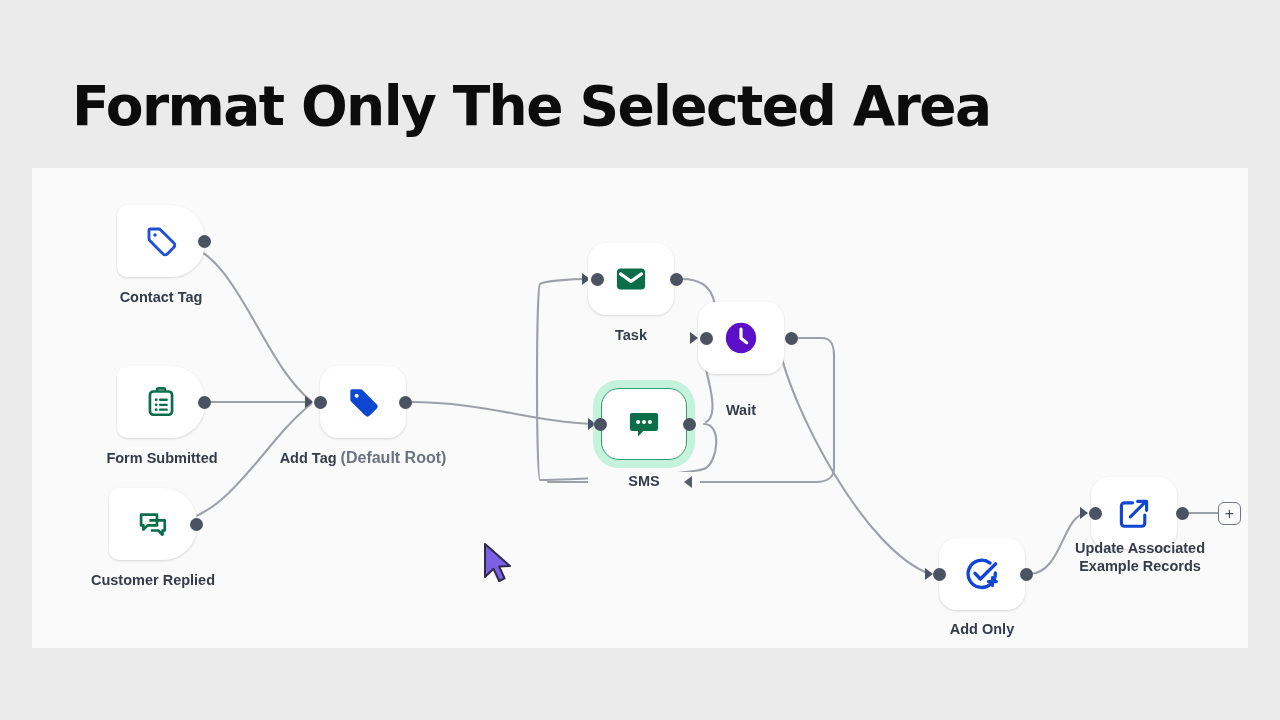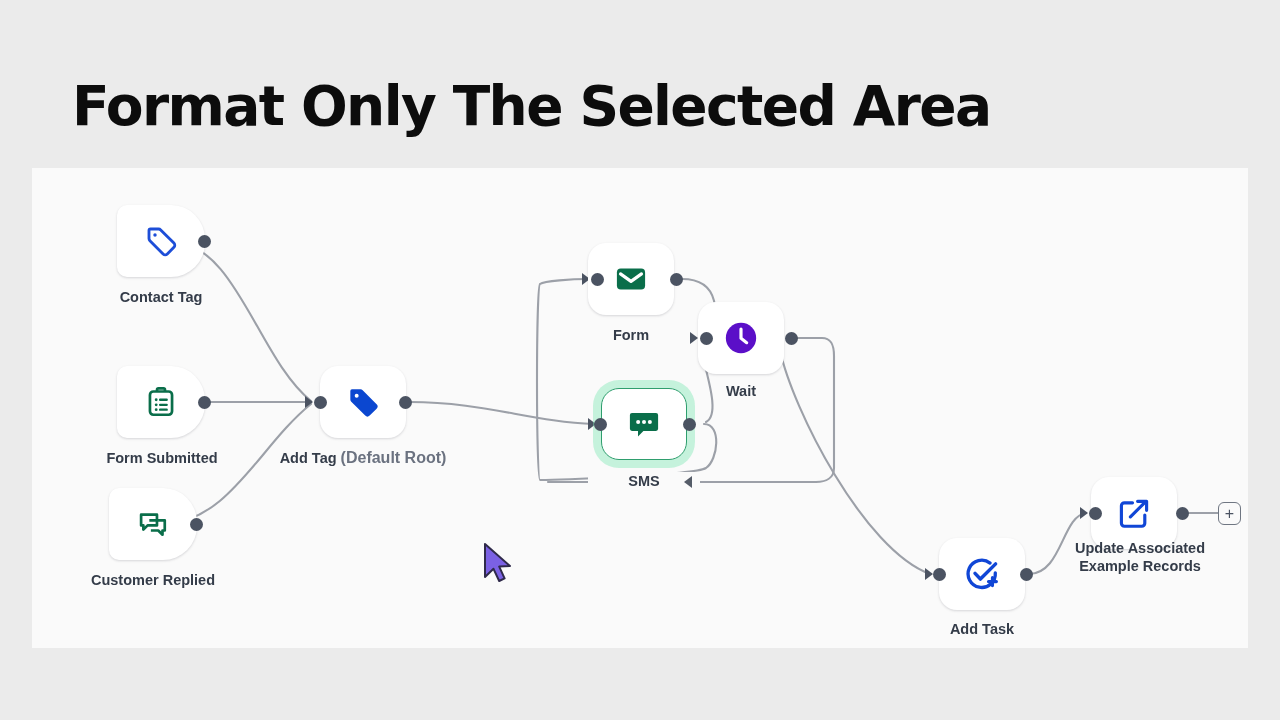--- a/index.html
+++ b/index.html
@@ -202,21 +202,21 @@
     <div class="arrow-in" style="left:550px; top:105px;"></div>
     <div class="node action" style="left:556px; top:75px;">
       <svg width="36" height="36" viewBox="0 0 24 24">
         <rect x="2.6" y="5" width="18.8" height="14" rx="2.6" fill="#0a6e4a"></rect>
         <path d="M5 8.6 12 13.6 19 8.6" fill="none" stroke="#ffffff" stroke-width="2.1" stroke-linecap="round" stroke-linejoin="round"></path>
       </svg>
     </div>
     <div class="port" style="left:559px; top:105px;"></div>
     <div class="port" style="left:638px; top:105px;"></div>
     <div class="node-label" style="left:543px; top:158px; width:112px;">
-      <span class="strong">Form</span>
+      <span class="strong">Task</span>
     </div>
 
     <div class="arrow-in" style="left:556px; top:250px;"></div>
     <div class="node action selected" style="left:569px; top:220px;">
       <svg width="36" height="36" viewBox="0 0 24 24">
         <path d="M4 4.6h16a1.4 1.4 0 0 1 1.4 1.4v9.2a1.4 1.4 0 0 1-1.4 1.4h-8.4L8 20.4v-3.8H4a1.4 1.4 0 0 1-1.4-1.4V6A1.4 1.4 0 0 1 4 4.6Z" fill="#0a6e4a"></path>
         <circle cx="8.1" cy="10.6" r="1.35" fill="#ffffff"></circle>
         <circle cx="12" cy="10.6" r="1.35" fill="#ffffff"></circle>
         <circle cx="15.9" cy="10.6" r="1.35" fill="#ffffff"></circle>
       </svg>
@@ -230,36 +230,36 @@
 
     <div class="arrow-in" style="left:658px; top:164px;"></div>
     <div class="node action" style="left:666px; top:134px;">
       <svg width="40" height="40" viewBox="0 0 24 24">
         <circle cx="12" cy="12" r="9.1" fill="#5b0fc8"></circle>
         <path d="M12 6.6v5.6l3.4 2.6" fill="none" stroke="#ffffff" stroke-width="1.9" stroke-linecap="round" stroke-linejoin="round"></path>
       </svg>
     </div>
     <div class="port" style="left:668px; top:164px;"></div>
     <div class="port" style="left:753px; top:164px;"></div>
-    <div class="node-label" style="left:653px; top:214px; width:112px;">
+    <div class="node-label" style="left:653px; top:233px; width:112px;">
       <span class="strong">Wait</span>
     </div>
 
     <div class="arrow-in" style="left:893px; top:400px;"></div>
     <div class="node action" style="left:907px; top:370px;">
       <svg width="38" height="38" viewBox="0 0 24 24">
         <path d="M20.4 11.3a8.6 8.6 0 1 1-3.3-6.2" fill="none" stroke="#1046d6" stroke-width="2.1" stroke-linecap="round"></path>
         <path d="M7.6 11.6 11 15.2 20.6 5.6" fill="none" stroke="#1046d6" stroke-width="2.2" stroke-linecap="round" stroke-linejoin="round"></path>
         <path d="M18.6 14.3v5M16.1 16.8h5" stroke="#1046d6" stroke-width="2" stroke-linecap="round"></path>
       </svg>
     </div>
     <div class="port" style="left:901px; top:400px;"></div>
     <div class="port" style="left:988px; top:400px;"></div>
     <div class="node-label" style="left:894px; top:452px; width:112px;">
-      <span class="strong">Add Task</span>
+      <span class="strong">Add Only</span>
     </div>
 
     <div class="arrow-in" style="left:1048px; top:339px;"></div>
     <div class="node action" style="left:1059px; top:309px;">
       <svg width="36" height="36" viewBox="0 0 24 24">
         <path d="M19.2 13.4v5.4a2 2 0 0 1-2 2H5.6a2 2 0 0 1-2-2V7.2a2 2 0 0 1 2-2H11" fill="none" stroke="#1046d6" stroke-width="2.1" stroke-linecap="round"></path>
         <path d="M9.6 14.6 19.8 4.4" fill="none" stroke="#1046d6" stroke-width="2.1" stroke-linecap="round"></path>
         <path d="M14.4 4.2h6v6" fill="none" stroke="#1046d6" stroke-width="2.1" stroke-linecap="round" stroke-linejoin="round"></path>
       </svg>
     </div>

